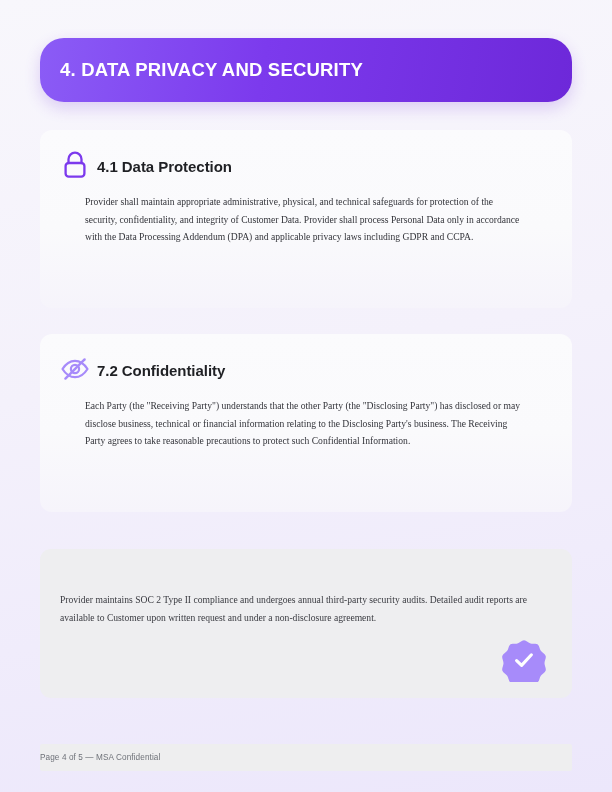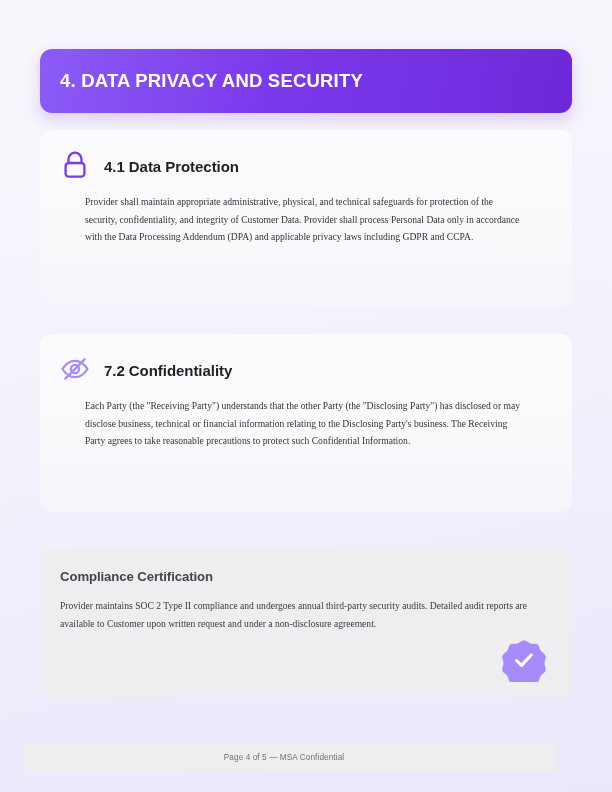--- a/index.html
+++ b/index.html
@@ -23,28 +23,27 @@
     height: 792px;
   }
 
   
   .section-banner {
     position: absolute;
     left: 40px;
     top: 38px;
     width: 532px;
     height: 64px;
-    border-radius: 12px;
+    border-radius: 24px;
     background: linear-gradient(100deg, #8b5cf6 0%, #7c3aed 42%, #6d28d9 100%);
     box-shadow: 0 6px 16px rgba(109, 40, 217, 0.20);
     display: flex;
     align-items: center;
     box-sizing: border-box;
     padding-left: 20px;
-    margin-top: 11px;
   }
   .section-banner-title {
     color: #ffffff;
     font-size: 18.5px;
     font-weight: bold;
     letter-spacing: 0.2px;
     line-height: 1;
   }
 
   
@@ -56,21 +55,21 @@
     background: linear-gradient(180deg, #fbfbfd 0%, #fafaFc 55%, #f6f4fb 100%);
     box-sizing: border-box;
     padding: 22px 26px 20px 18px;
   }
   #clause-card-1 { top: 130px; height: 178px; }
   #clause-card-2 { top: 334px; height: 178px; }
 
   .clause-head {
     display: flex;
     align-items: flex-start;
-    gap: 12px;
+    gap: 5px;
   }
   .clause-icon {
     width: 34px;
     height: 34px;
     flex: 0 0 34px;
     display: block;
     margin-top: -4px;
   }
   .clause-title {
     font-size: 15px;
@@ -108,43 +107,43 @@
     font-weight: bold;
     color: #44464c;
     letter-spacing: -0.1px;
     line-height: 1.2;
   }
   .callout-body {
     font-family: "Liberation Serif", serif;
     font-size: 9.6px;
     line-height: 17.7px;
     color: #3a3b41;
-    margin-top: 12px;
+    margin-top: 22px;
     max-width: 490px;
   }
   .callout-badge {
     position: absolute;
     right: 26px;
     bottom: 16px;
     width: 44px;
     height: 44px;
   }
 
   
   .footer-band {
     position: absolute;
-    left: 25px;
+    left: 40px;
     top: 744px;
     width: 532px;
     height: 27px;
     background: #eeeeef;
     border-radius: 2px;
     display: flex;
     align-items: center;
-    justify-content: center;
+    justify-content: flex-start;
     box-sizing: border-box;
     padding-right: 14px;
   }
   .footer-text {
     font-size: 8.2px;
     color: #6f7279;
     letter-spacing: 0.1px;
   }
 </style>
 </head>
@@ -173,21 +172,20 @@
         <path d="M4.5 17 C8 11.4 12.6 8.8 17 8.8 C21.4 8.8 26 11.4 29.5 17 C26 22.6 21.4 25.2 17 25.2 C12.6 25.2 8 22.6 4.5 17 Z" stroke="#a78bfa" stroke-width="2.2" fill="none" stroke-linejoin="round"></path>
         <circle cx="17" cy="17" r="4.1" stroke="#a78bfa" stroke-width="2.2" fill="none"></circle>
         <path d="M7.4 26.6 L26.6 7.4" stroke="#a78bfa" stroke-width="2.4" stroke-linecap="round"></path>
       </svg>
       <div class="clause-title">7.2 Confidentiality</div>
     </div>
     <div class="clause-body">Each Party (the "Receiving Party") understands that the other Party (the "Disclosing Party") has disclosed or may disclose business, technical or financial information relating to the Disclosing Party's business. The Receiving Party agrees to take reasonable precautions to protect such Confidential Information.</div>
   </div>
 
   <div class="callout">
-    <div class="callout-title">Compliance Certification</div>
     <div class="callout-body">Provider maintains SOC 2 Type II compliance and undergoes annual third-party security audits. Detailed audit reports are available to Customer upon written request and under a non-disclosure agreement.</div>
     <svg class="callout-badge" viewBox="0 0 44 44">
       <path fill="#a78bfa" d="M22 2.3
         c2.4 0 4.5 2.6 6.6 3.2 c2.2 0.6 5.3-0.4 7.1 0.9 c1.8 1.3 1.8 4.6 3.1 6.4
         c1.3 1.8 4.3 3.1 4.9 5.3 c0.6 2.1-1.2 4.8-1.2 7.2 c0 2.4 1.8 5.1 1.2 7.2
         c-0.6 2.2-3.6 3.5-4.9 5.3 c-1.3 1.8-1.3 5.1-3.1 6.4 c-1.8 1.3-4.9 0.3-7.1 0.9
         c-2.1 0.6-4.2 3.2-6.6 3.2 c-2.4 0-4.5-2.6-6.6-3.2 c-2.2-0.6-5.3 0.4-7.1-0.9
         c-1.8-1.3-1.8-4.6-3.1-6.4 c-1.3-1.8-4.3-3.1-4.9-5.3 c-0.6-2.1 1.2-4.8 1.2-7.2
         c0-2.4-1.8-5.1-1.2-7.2 c0.6-2.2 3.6-3.5 4.9-5.3 c1.3-1.8 1.3-5.1 3.1-6.4
         c1.8-1.3 4.9-0.3 7.1-0.9 c2.1-0.6 4.2-3.2 6.6-3.2 z"></path>

